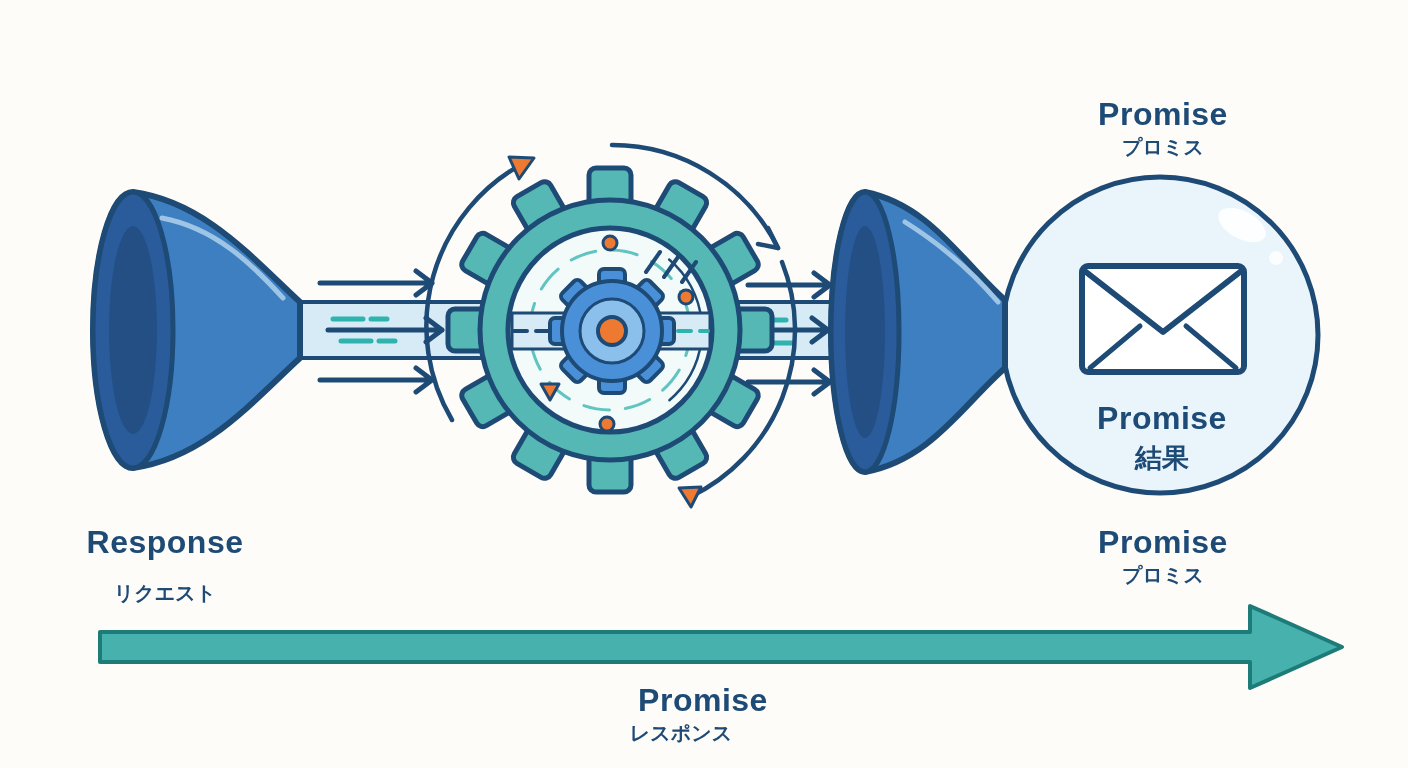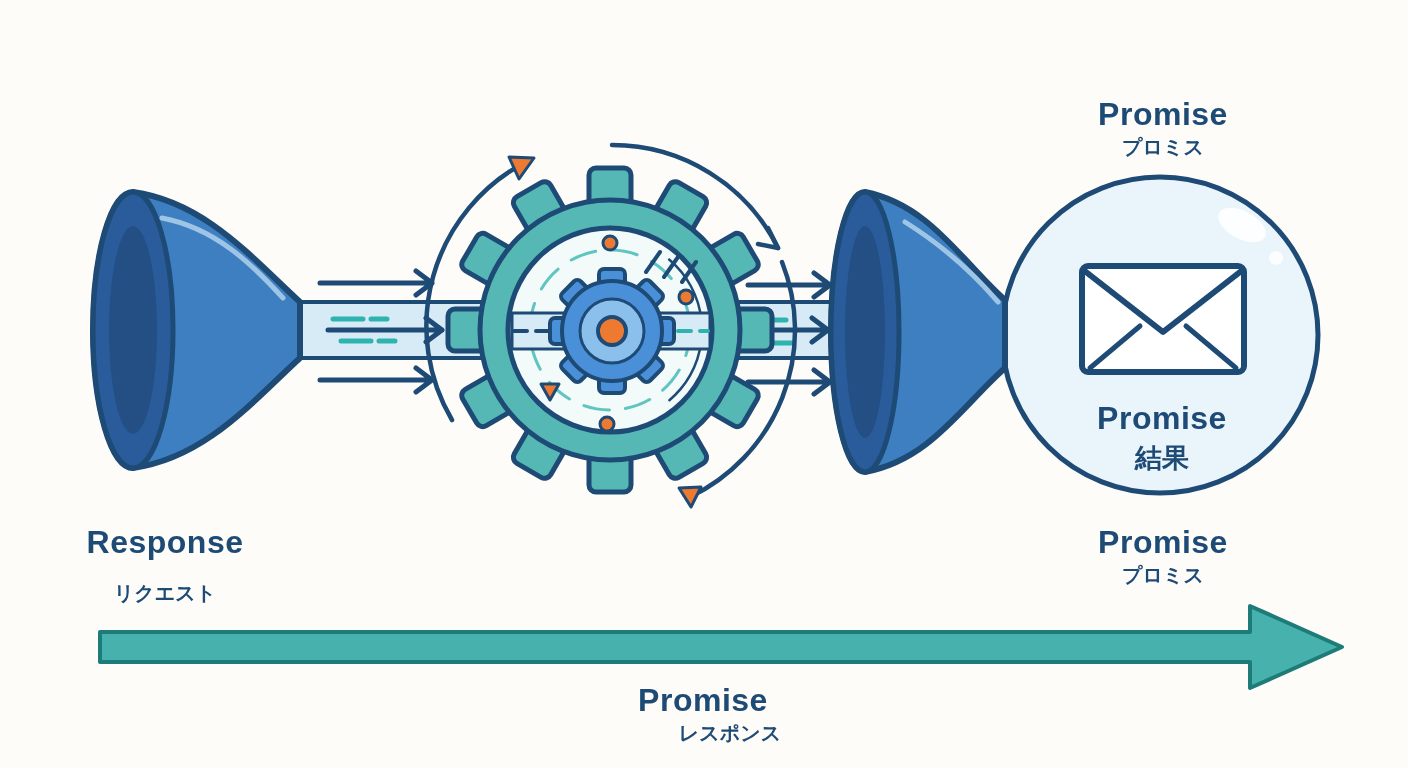--- a/index.html
+++ b/index.html
@@ -177,14 +177,14 @@
   <div class="lbl ja-lg" style="left:1162px; top:440px;">結果</div>
 
   <div class="lbl en" style="left:165px; top:524px;">Response</div>
   <div class="lbl ja" style="left:165px; top:580px;">リクエスト</div>
 
 
   <div class="lbl en" style="left:1163px; top:524px;">Promise</div>
   <div class="lbl ja" style="left:1163px; top:562px;">プロミス</div>
 
   <div class="lbl en" style="left:703px; top:682px;">Promise</div>
-  <div class="lbl ja" style="left:730px; top:720px;">レスポンス</div>
+  <div class="lbl ja" style="left:681px; top:720px;">レスポンス</div>
 </div>
 
 </body></html>

